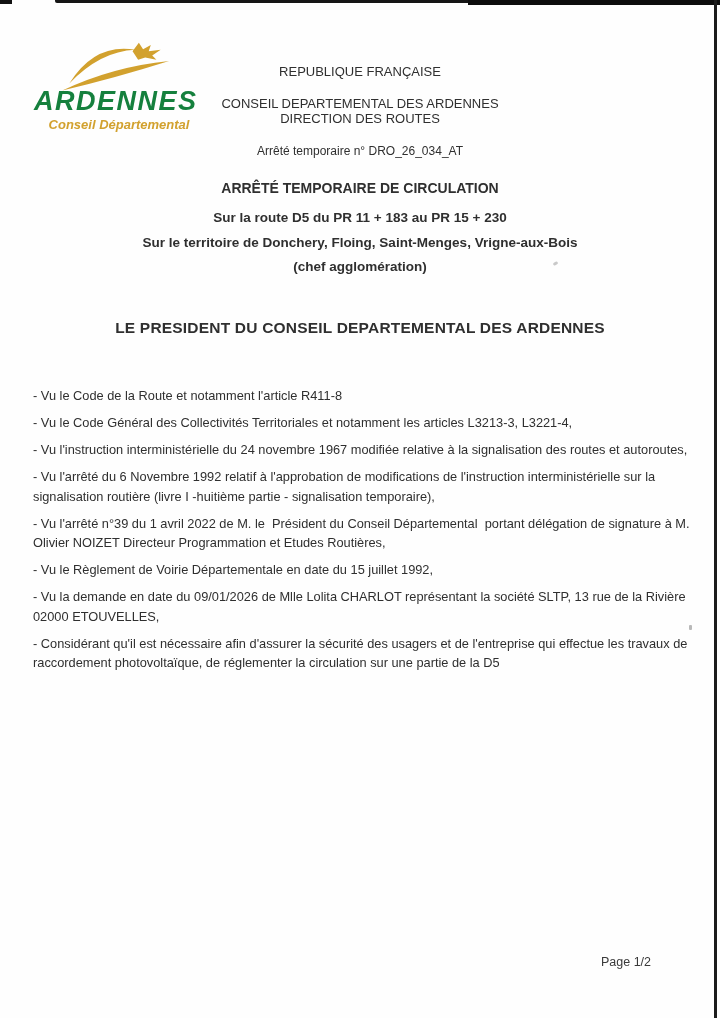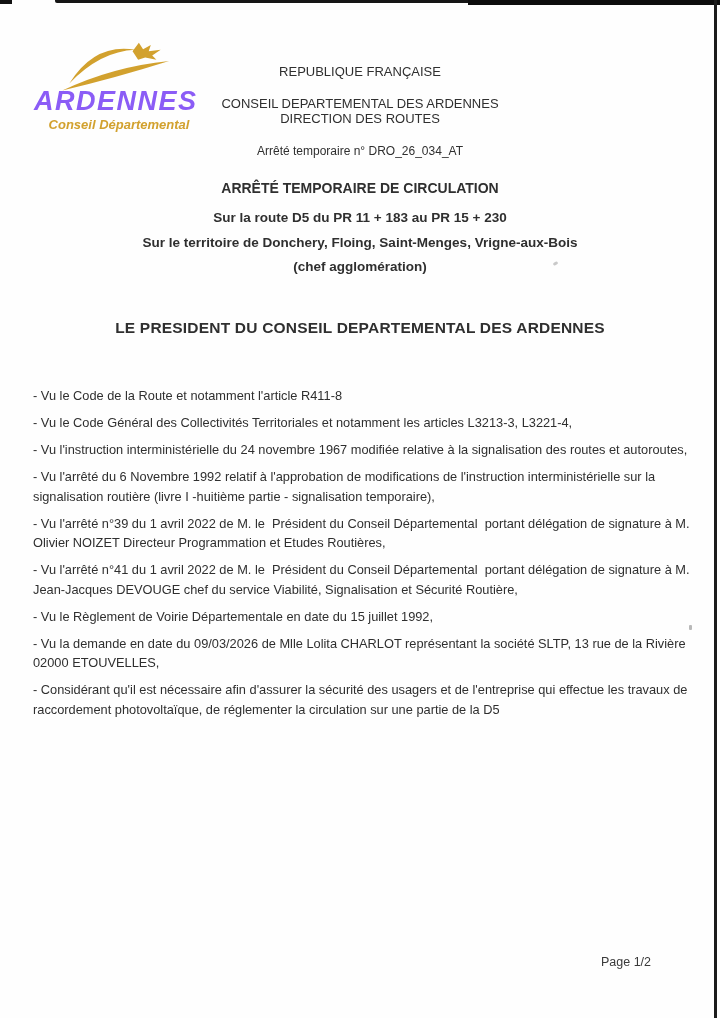--- a/index.html
+++ b/index.html
@@ -22,21 +22,21 @@
   .scan-top-c { position: absolute; left: 468px; top: 0; width: 252px; height: 5px; background: #0d0d0d; }
   .scan-right-line { position: absolute; left: 714px; top: 0; width: 3px; height: 1018px; background: #1c1c1c; }
   .speck-1 { position: absolute; left: 689px; top: 625px; width: 3px; height: 5px; background: #b9b9b9; border-radius: 1px; }
   .speck-2 { position: absolute; left: 553px; top: 262px; width: 5px; height: 3px; background: #c9c9c9; border-radius: 2px; transform: rotate(-30deg); }
 
   
   .logo { position: absolute; left: 34px; top: 40px; width: 170px; }
   .logo-boar { display: block; margin-left: 28px; }
   .logo-name {
     font-size: 27px; font-weight: bold; font-style: italic;
-    letter-spacing: 1.5px; color: #8b5cf6; line-height: 1;
+    letter-spacing: 1.5px; color: #15803d; line-height: 1;
     margin-top: -4px; white-space: nowrap;
   }
   .logo-sub {
     font-size: 13px; font-weight: bold; font-style: italic;
     color: #d2a12e; text-align: center; margin-top: 2px; white-space: nowrap;
   }
 
   
   .hline { position: absolute; left: 0; width: 720px; text-align: center; }
   .h-republic   { top: 64px;  font-size: 13px; }
@@ -106,24 +106,23 @@
       <p>- Vu le Code de la Route et notamment l'article R411-8</p>
 
       <p>- Vu le Code Général des Collectivités Territoriales et notamment les articles L3213-3, L3221-4,</p>
 
       <p>- Vu l'instruction interministérielle du 24 novembre 1967 modifiée relative à la signalisation des routes et autoroutes,</p>
 
       <p>- Vu l'arrêté du 6 Novembre 1992 relatif à l'approbation de modifications de l'instruction interministérielle sur la signalisation routière (livre I -huitième partie - signalisation temporaire),</p>
 
       <p>- Vu l'arrêté n°39 du 1 avril 2022 de M. le  Président du Conseil Départemental  portant délégation de signature à M. Olivier NOIZET Directeur Programmation et Etudes Routières,</p>
 
-      <p>- Vu l'arrêté n°41 du 1 avril 2022 de M. le  Président du Conseil Départemental  portant délégation de signature à M. Jean-Jacques DEVOUGE chef du service Viabilité, Signalisation et Sécurité Routière,</p>
 
       <p>- Vu le Règlement de Voirie Départementale en date du 15 juillet 1992,</p>
 
-      <p>- Vu la demande en date du 09/03/2026 de Mlle Lolita CHARLOT représentant la société SLTP, 13 rue de la Rivière 02000 ETOUVELLES,</p>
+      <p>- Vu la demande en date du 09/01/2026 de Mlle Lolita CHARLOT représentant la société SLTP, 13 rue de la Rivière 02000 ETOUVELLES,</p>
 
       <p>- Considérant qu'il est nécessaire afin d'assurer la sécurité des usagers et de l'entreprise qui effectue les travaux de raccordement photovoltaïque, de réglementer la circulation sur une partie de la D5</p>
     </div>
 
   <div class="page-number">Page 1/2</div>
 
 </div>
 
 </body></html>

